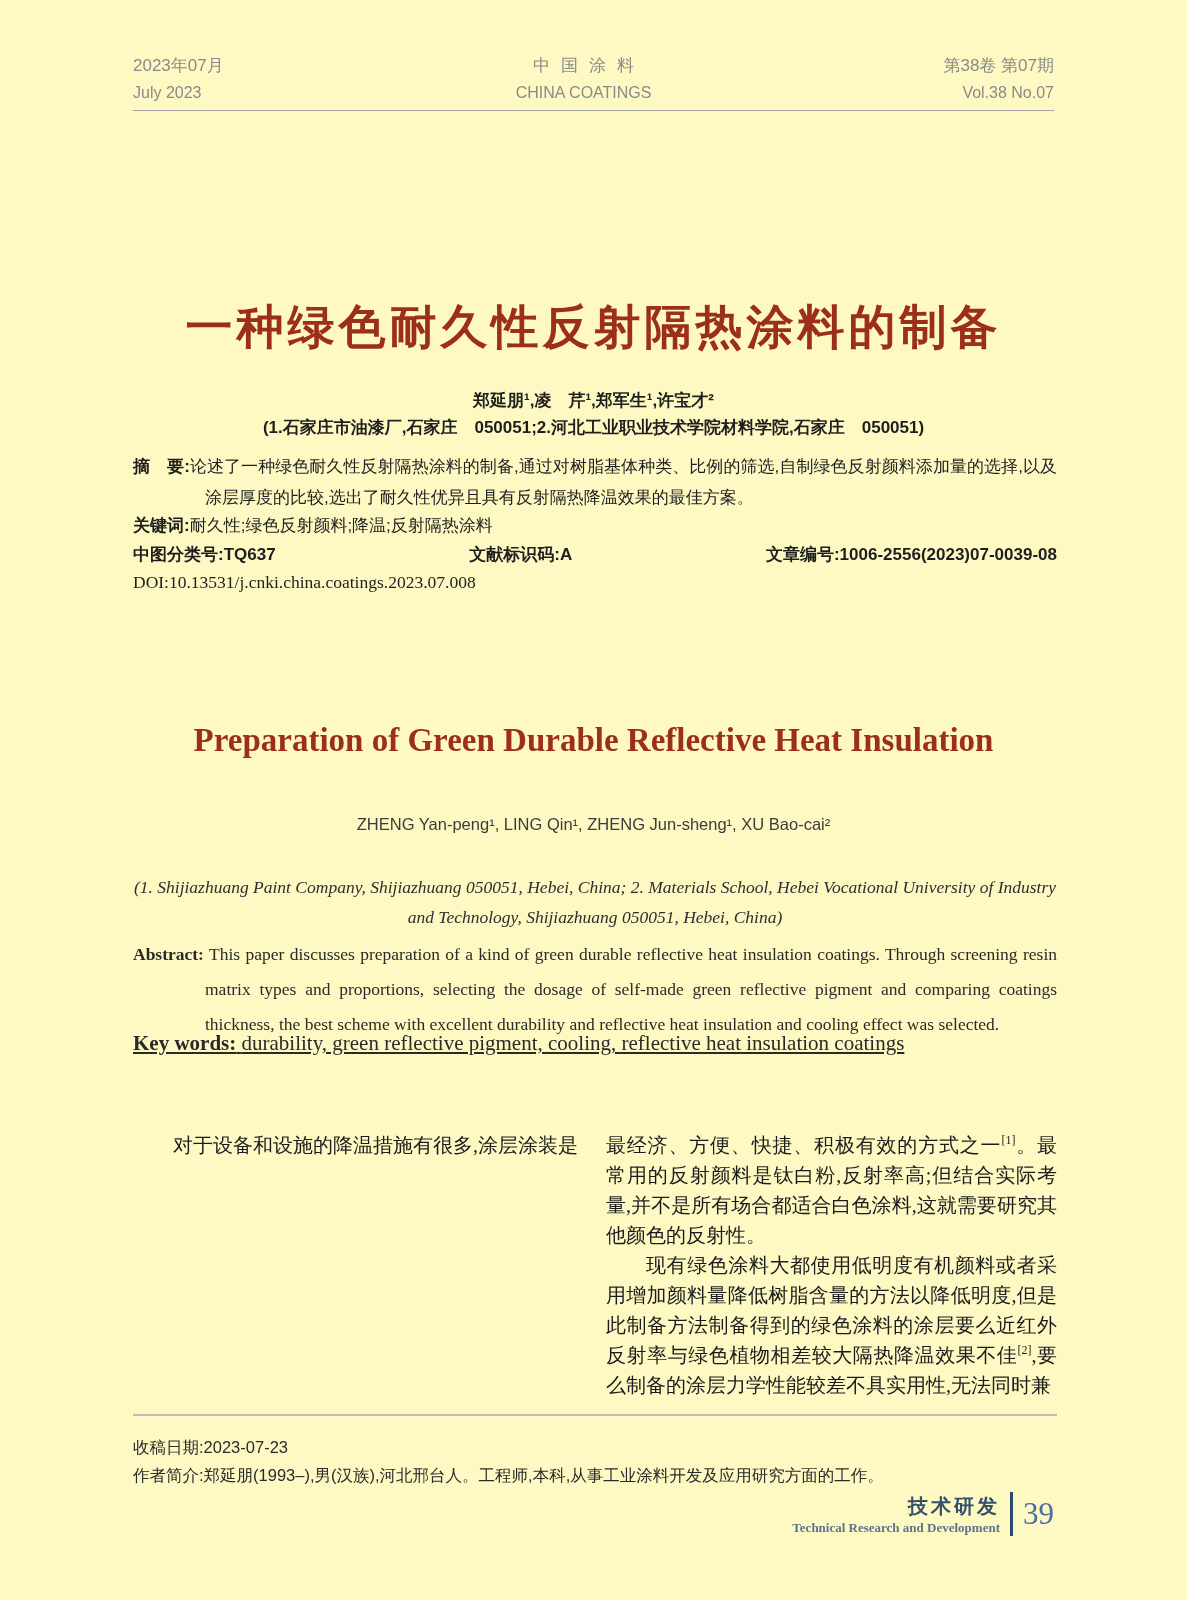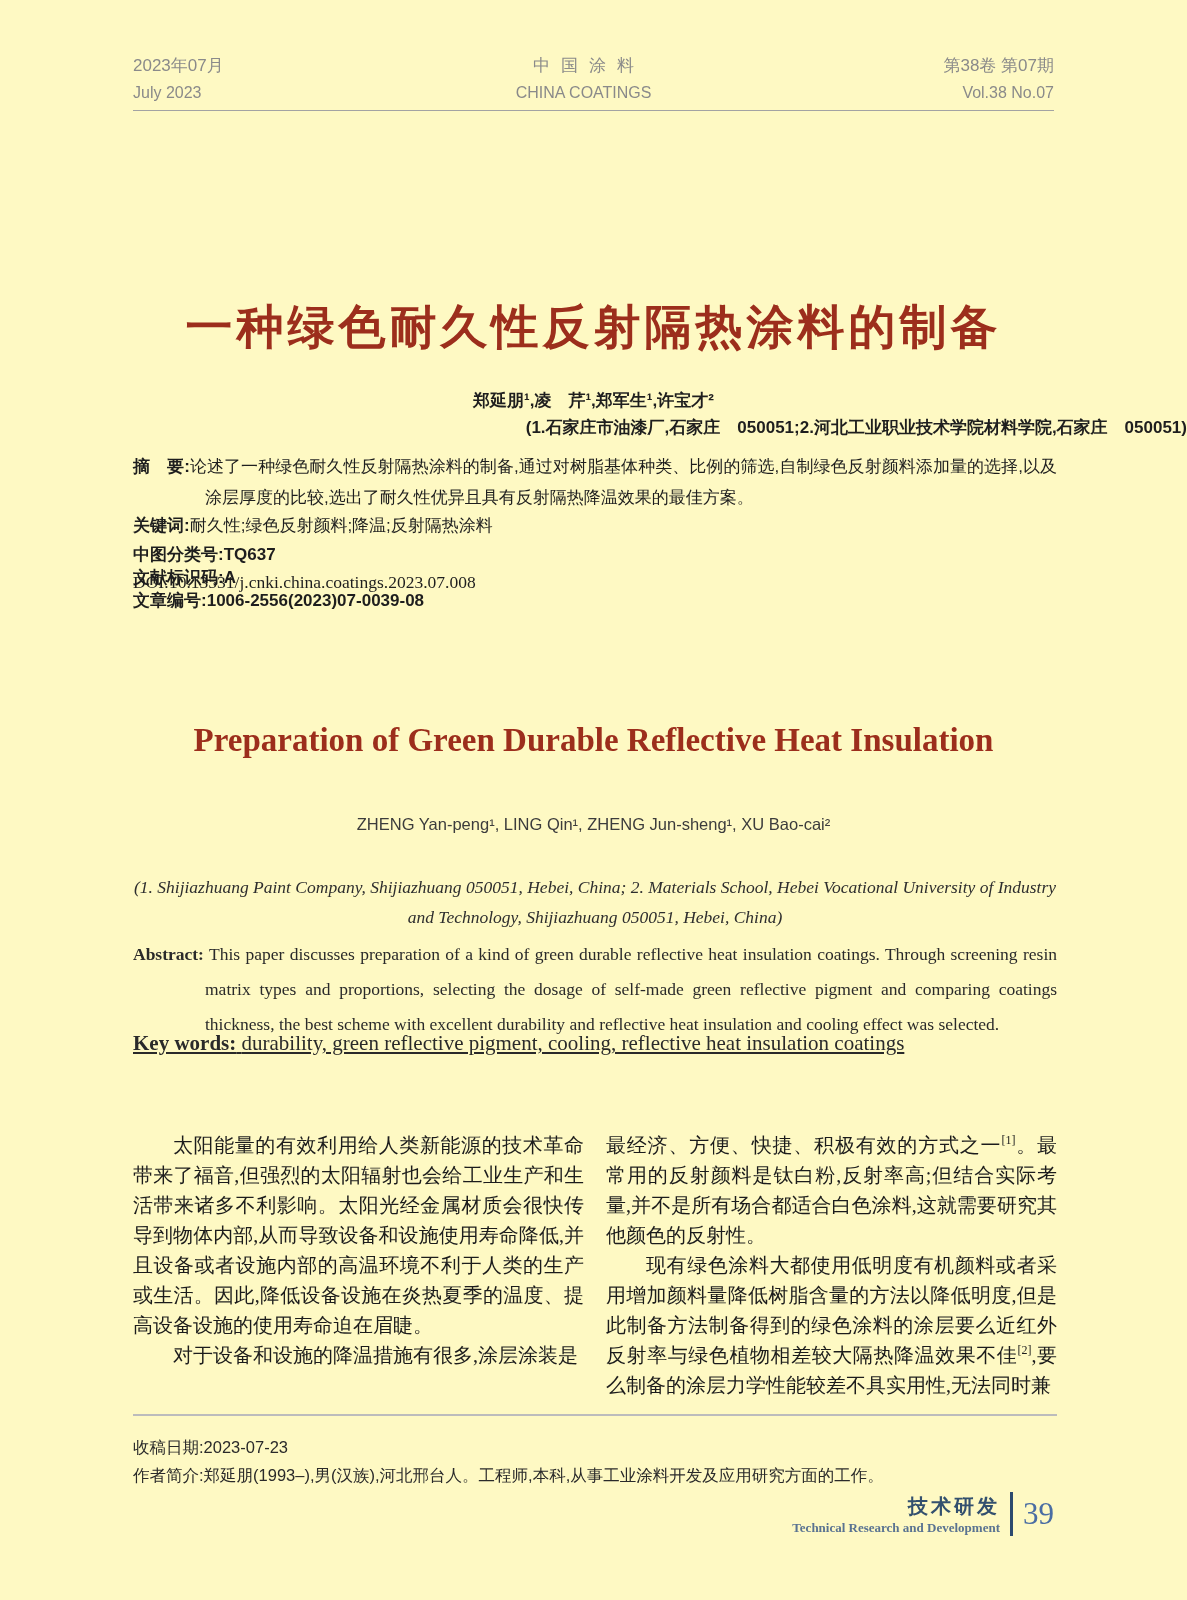--- a/index.html
+++ b/index.html
@@ -41,38 +41,38 @@
     text-align:center;
     font-size:47px;font-weight:900;letter-spacing:4px;
     color:var(--red);
   }
   .cn-authors{
     position:absolute;top:389px;left:0;right:0;
     text-align:center;font-size:17px;font-weight:700;
   }
   .cn-affil{
     position:absolute;top:416px;left:0;right:0;
-    text-align:right;font-size:17px;font-weight:700;
+    text-align:center;font-size:17px;font-weight:700;
   }
   
   .cn-abstract{
     position:absolute;top:451px;left:133px;width:924px;
     font-size:17px;line-height:31px;
     padding-left:72px;text-indent:-72px;
     text-align:justify;
   }
   .cn-abstract .label,.cn-keywords .label{font-weight:700;}
   .cn-keywords{
     position:absolute;top:514px;left:133px;width:924px;
     font-size:17px;
   }
   .class-row{
     position:absolute;top:543px;left:133px;width:924px;
     display:flex;justify-content:space-between;
-    font-size:17px;font-weight:700;flex-direction:column;
+    font-size:17px;font-weight:700;
   }
   .doi{
     position:absolute;top:572px;left:133px;
     font-family:"Liberation Serif", serif;
     font-size:17.5px;
   }
   
   .en-title{
     position:absolute;top:710px;left:60px;right:60px;
     text-align:center;
@@ -188,21 +188,20 @@
 
   <div class="en-abstract">
     <span class="label">Abstract:</span> <span>This paper discusses preparation of a kind of green durable reflective heat insulation coatings. Through screening resin matrix types and proportions, selecting the dosage of self-made green reflective pigment and comparing coatings thickness, the best scheme with excellent durability and reflective heat insulation and cooling effect was selected.</span>
   </div>
   <div class="en-keywords">
     <span class="label">Key words:</span> <span>durability, green reflective pigment, cooling, reflective heat insulation coatings</span>
   </div>
 
   <div class="columns">
     <div class="col">
-      <p class="p-indent">太阳能量的有效利用给人类新能源的技术革命带来了福音,但强烈的太阳辐射也会给工业生产和生活带来诸多不利影响。太阳光经金属材质会很快传导到物体内部,从而导致设备和设施使用寿命降低,并且设备或者设施内部的高温环境不利于人类的生产或生活。因此,降低设备设施在炎热夏季的温度、提高设备设施的使用寿命迫在眉睫。</p>
       <p class="p-indent">对于设备和设施的降温措施有很多,涂层涂装是</p>
     </div>
     <div class="col">
       <p><span>最经济、方便、快捷、积极有效的方式之一</span><sup class="ref">[1]</sup><span>。最常用的反射颜料是钛白粉,反射率高;但结合实际考量,并不是所有场合都适合白色涂料,这就需要研究其他颜色的反射性。</span></p>
       <p class="p-indent"><span>现有绿色涂料大都使用低明度有机颜料或者采用增加颜料量降低树脂含量的方法以降低明度,但是此制备方法制备得到的绿色涂料的涂层要么近红外反射率与绿色植物相差较大隔热降温效果不佳</span><sup class="ref">[2]</sup><span>,要么制备的涂层力学性能较差不具实用性,无法同时兼</span></p>
     </div>
   </div>
 
   <div class="footnote">
     <div><span>收稿日期:</span><span>2023-07-23</span></div>

